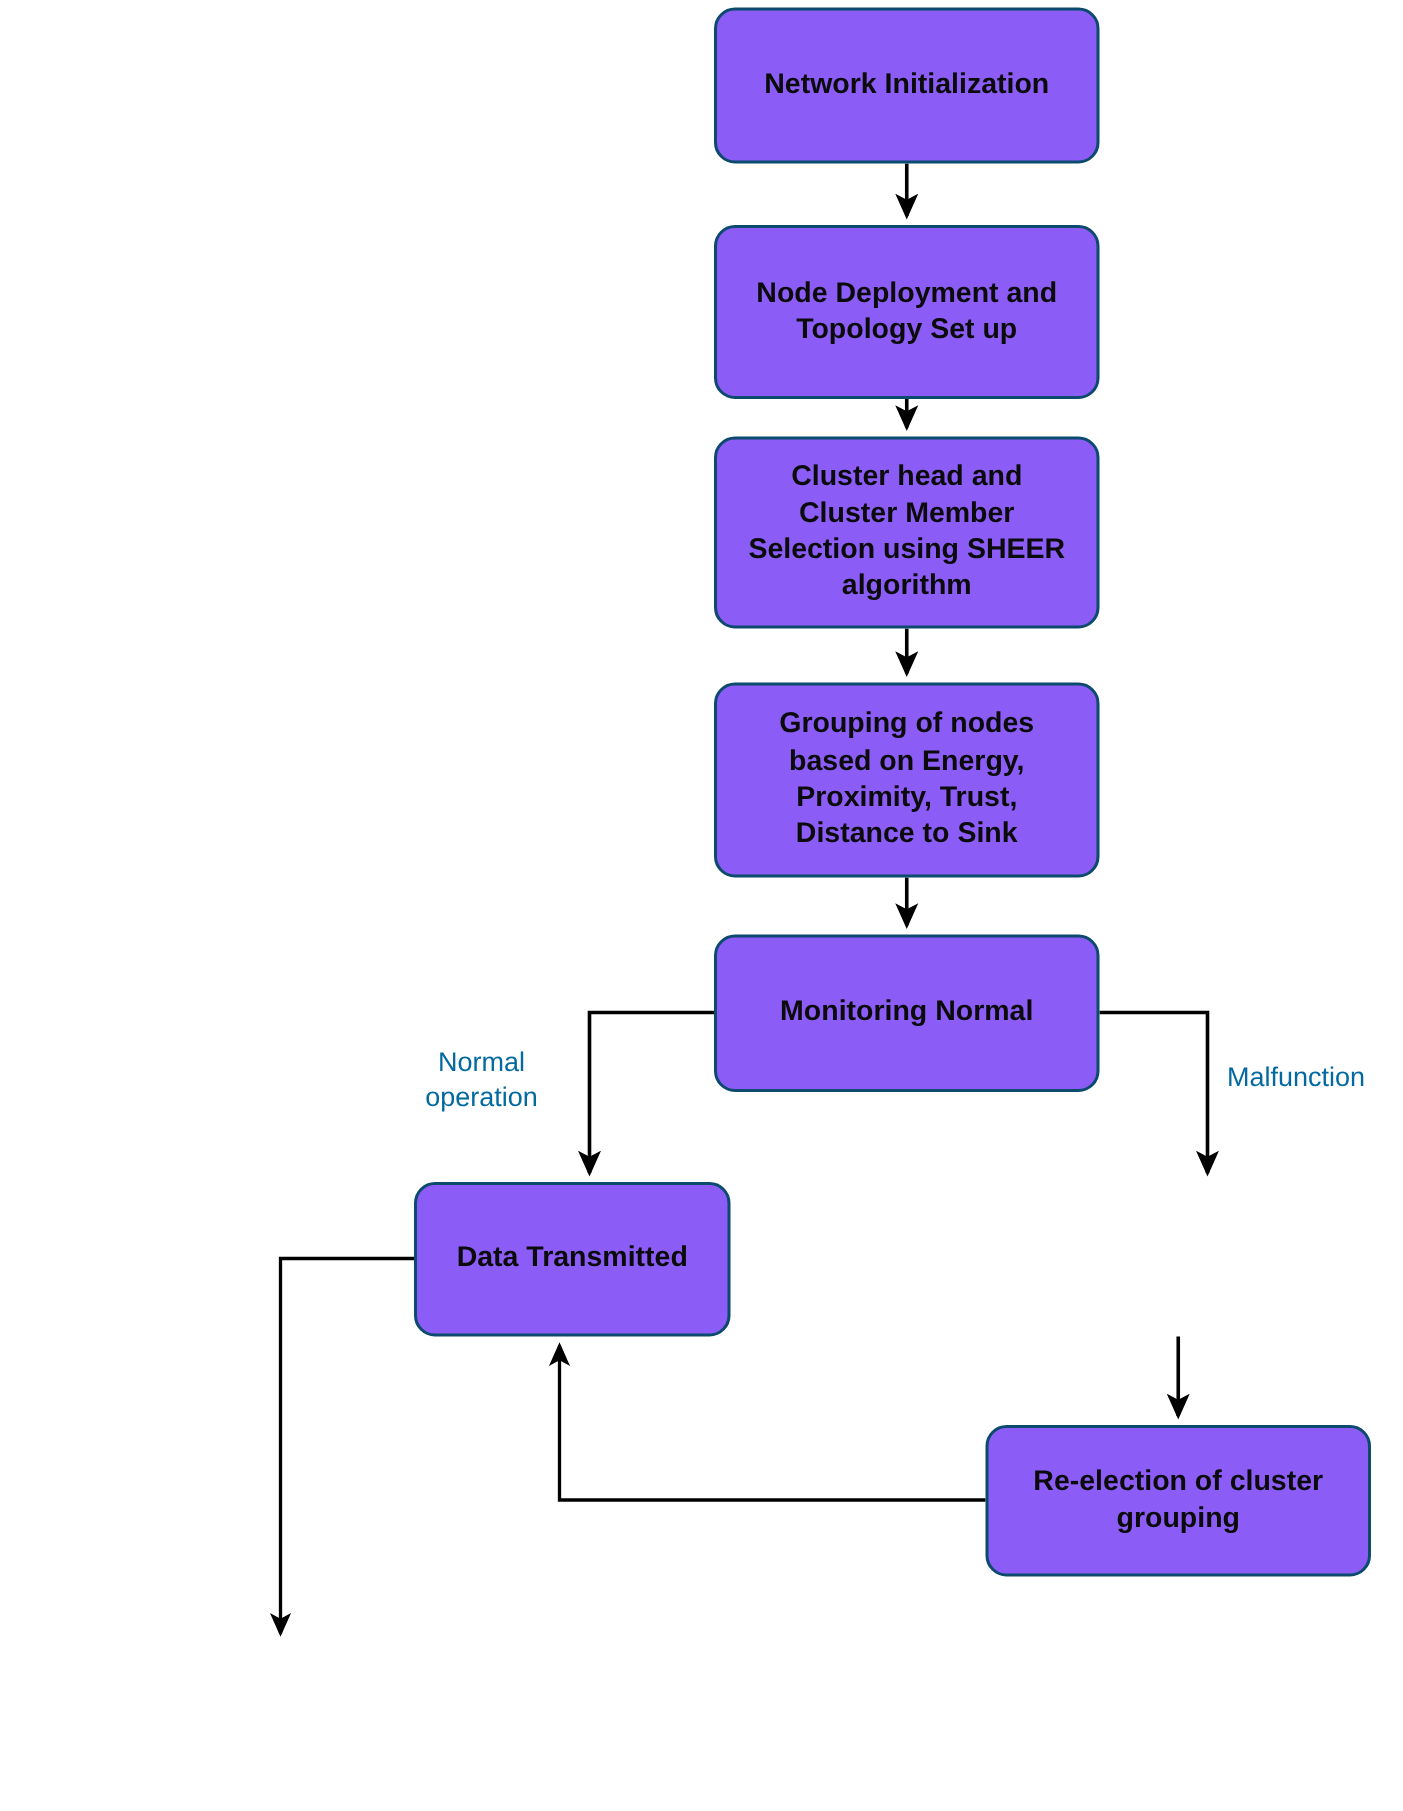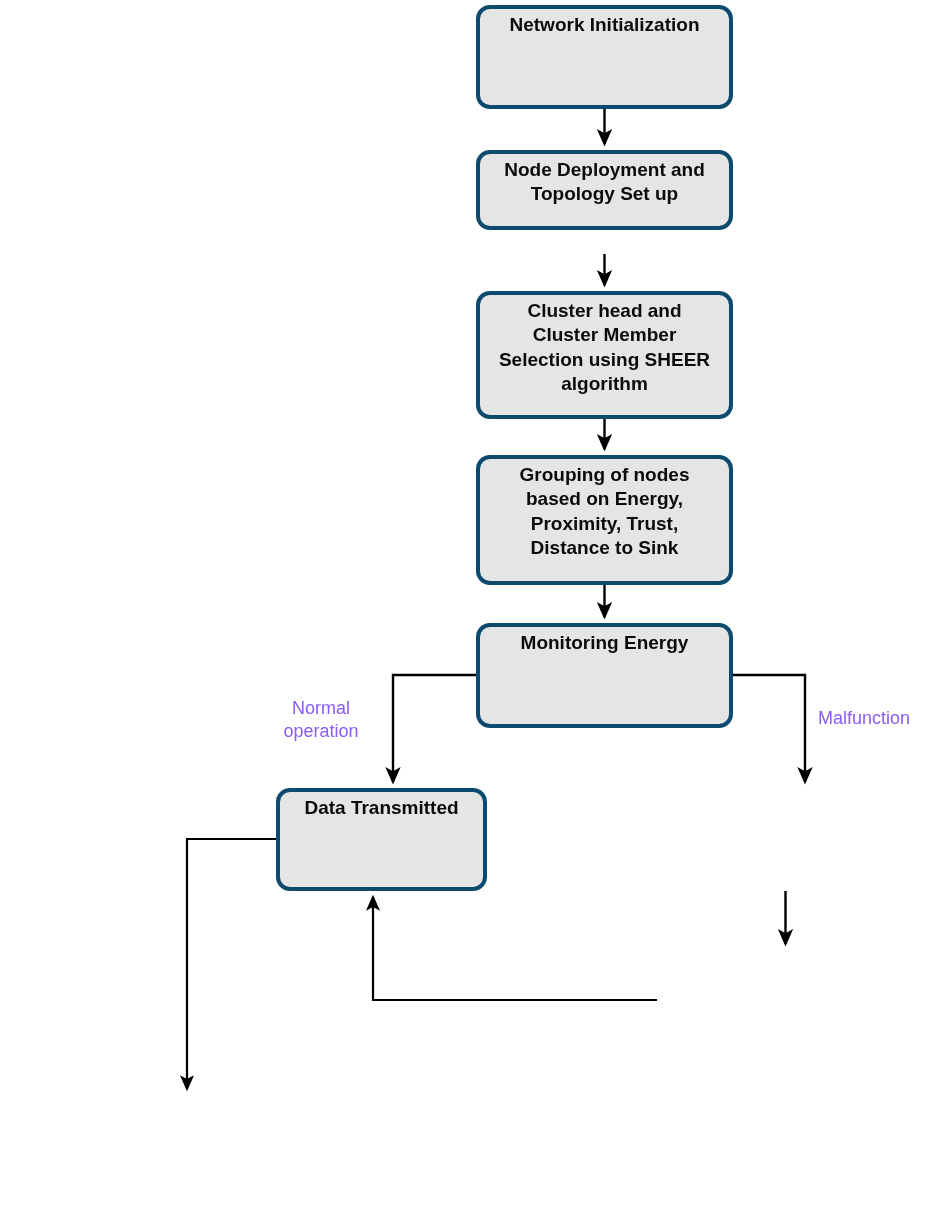--- a/index.html
+++ b/index.html
@@ -23,48 +23,49 @@
     position: absolute;
     left: 0;
     top: 0;
     width: 935px;
     height: 1207px;
     pointer-events: none;
   }
   .node {
     position: absolute;
     box-sizing: border-box;
-    border: 4px solid #0c4a6e;
+    border: 2px solid #0c4a6e;
     border-radius: 14px;
-    background: #e5e5e5;
+    background: #8b5cf6;
     display: flex;
+    align-items: center;
     justify-content: center;
     text-align: center;
     font-weight: bold;
     font-size: 19px;
     line-height: 1.28;
     color: #0b0b0b;
     padding: 4px 10px;
   }
   .node .node-label {
     display: block;
     white-space: pre-line;
   }
   .edge-label {
     position: absolute;
     font-size: 18px;
     font-weight: normal;
-    color: #8b5cf6;
+    color: #0369a1;
     line-height: 1.3;
     white-space: pre-line;
     text-align: center;
   }
   
   #n-network-init      { left: 476px; top: 5px;    width: 257px; height: 104px; }
-  #n-node-deployment   { left: 476px; top: 150px;  width: 257px; height: 80px; }
+  #n-node-deployment   { left: 476px; top: 150px;  width: 257px; height: 116px; }
   #n-cluster-selection { left: 476px; top: 291px;  width: 257px; height: 128px; }
   #n-grouping          { left: 476px; top: 455px;  width: 257px; height: 130px; }
   #n-monitoring        { left: 476px; top: 623px;  width: 257px; height: 105px; }
   #n-data-transmitted  { left: 276px; top: 788px;  width: 211px; height: 103px; }
   #n-trigger-healing   { left: 657px; top: 788px;  width: 257px; height: 103px; }
   #n-reelection        { left: 657px; top: 950px;  width: 257px; height: 101px; }
   #n-performance       { left: 5px;   top: 1095px; width: 330px; height: 105px; }
 
   #lbl-normal      { left: 236px; top: 697px; width: 170px; }
   #lbl-malfunction { left: 818px; top: 707px; width: 120px; text-align: left; }
@@ -117,28 +118,32 @@
   </div>
 
   <div class="node" id="n-cluster-selection">
     <span class="node-label">Cluster head and
 Cluster Member
 Selection using SHEER
 algorithm</span>
   </div>
 
   <div class="node" id="n-monitoring">
-    <span class="node-label">Monitoring Energy</span>
+    <span class="node-label">Monitoring Normal</span>
   </div>
 
   <div class="node" id="n-data-transmitted">
     <span class="node-label">Data Transmitted</span>
   </div>
 
 
+  <div class="node" id="n-reelection">
+    <span class="node-label">Re-election of cluster
+grouping</span>
+  </div>
 
 
   <div class="edge-label" id="lbl-normal">Normal
 operation</div>
 
   <div class="edge-label" id="lbl-malfunction">Malfunction</div>
 
 </div>
 
 </body></html>

